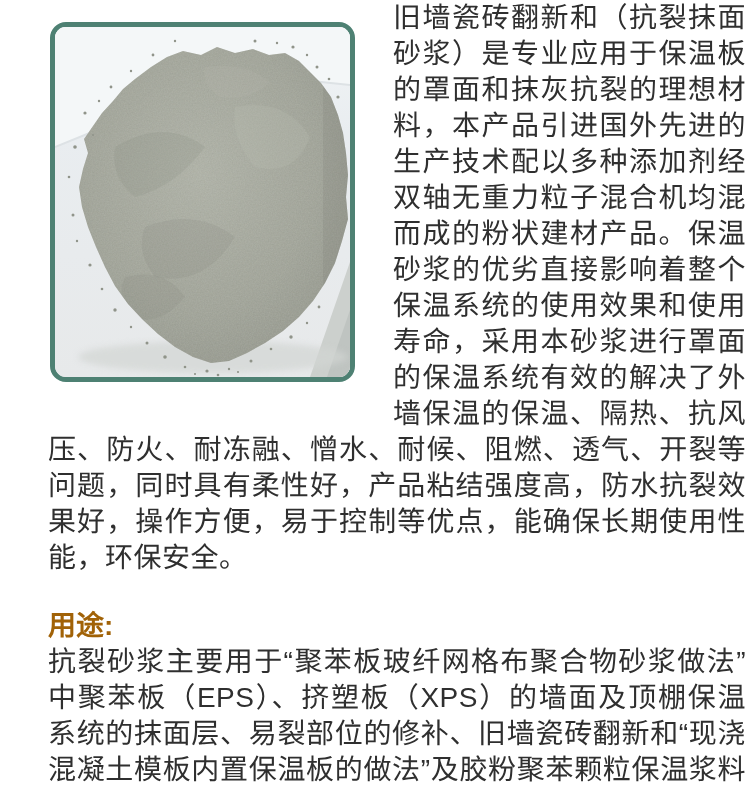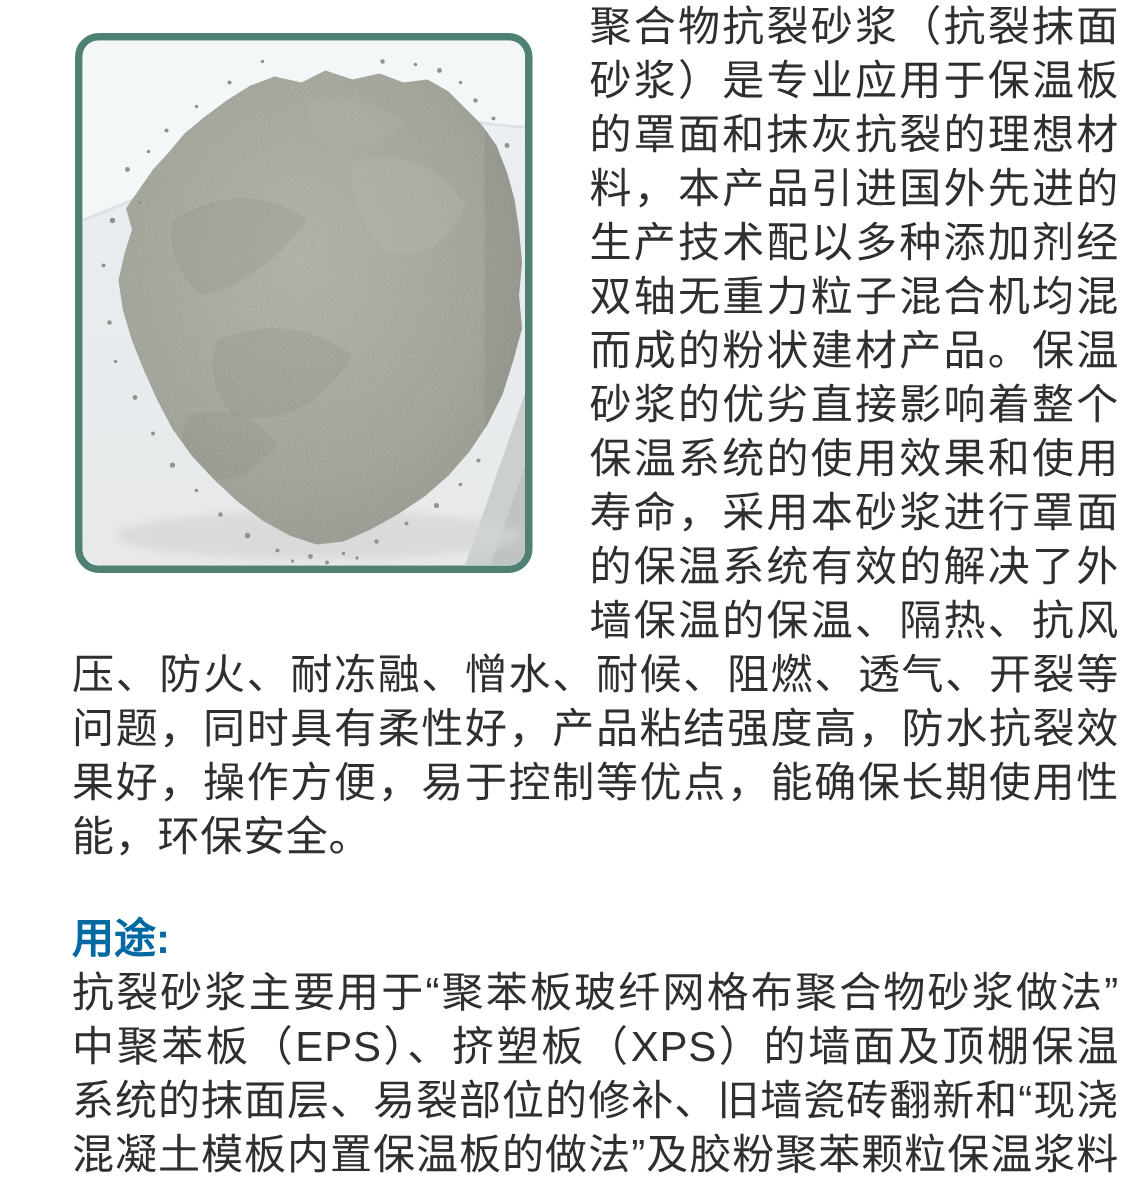--- a/index.html
+++ b/index.html
@@ -35,21 +35,21 @@
     text-align: justify;
     letter-spacing: 0.5px;
     color: #2f2f2f;
   }
   .usage-heading {
     clear: both;
     margin-top: 32px;
     font-size: 28px;
     line-height: 36px;
     font-weight: bold;
-    color: #0369a1;
+    color: #a16207;
   }
   .usage-text {
     font-size: 28px;
     line-height: 36px;
     text-align: justify;
     letter-spacing: 0.5px;
     color: #2f2f2f;
   }
 </style>
 </head>
@@ -142,19 +142,19 @@
           <circle cx="120" cy="14" r="1.2"></circle>
         <circle cx="98" cy="28" r="1.4"></circle>
           <circle cx="76" cy="44" r="1.2"></circle>
           <circle cx="140" cy="347" r="1.1"></circle>
         <circle cx="163" cy="348" r="1.3"></circle>
           <circle cx="183" cy="345" r="1.1"></circle>
       </g>
     </svg>
   </figure>
 
-  <p class="body-text">聚合物抗裂砂浆（抗裂抹面砂浆）是专业应用于保温板的罩面和抹灰抗裂的理想材料，本产品引进国外先进的生产技术配以多种添加剂经双轴无重力粒子混合机均混而成的粉状建材产品。保温砂浆的优劣直接影响着整个保温系统的使用效果和使用寿命，采用本砂浆进行罩面的保温系统有效的解决了外墙保温的保温、隔热、抗风压、防火、耐冻融、憎水、耐候、阻燃、透气、开裂等问题，同时具有柔性好，产品粘结强度高，防水抗裂效果好，操作方便，易于控制等优点，能确保长期使用性能，环保安全。</p>
+  <p class="body-text">旧墙瓷砖翻新和（抗裂抹面砂浆）是专业应用于保温板的罩面和抹灰抗裂的理想材料，本产品引进国外先进的生产技术配以多种添加剂经双轴无重力粒子混合机均混而成的粉状建材产品。保温砂浆的优劣直接影响着整个保温系统的使用效果和使用寿命，采用本砂浆进行罩面的保温系统有效的解决了外墙保温的保温、隔热、抗风压、防火、耐冻融、憎水、耐候、阻燃、透气、开裂等问题，同时具有柔性好，产品粘结强度高，防水抗裂效果好，操作方便，易于控制等优点，能确保长期使用性能，环保安全。</p>
 
   <h2 class="usage-heading">用途:</h2>
 
   <p class="usage-text">抗裂砂浆主要用于“聚苯板玻纤网格布聚合物砂浆做法”中聚苯板（EPS）、挤塑板（XPS）的墙面及顶棚保温系统的抹面层、易裂部位的修补、旧墙瓷砖翻新和“现浇混凝土模板内置保温板的做法”及胶粉聚苯颗粒保温浆料做法中表层的抗裂。</p>
 
 </div>
 
 </body></html>

